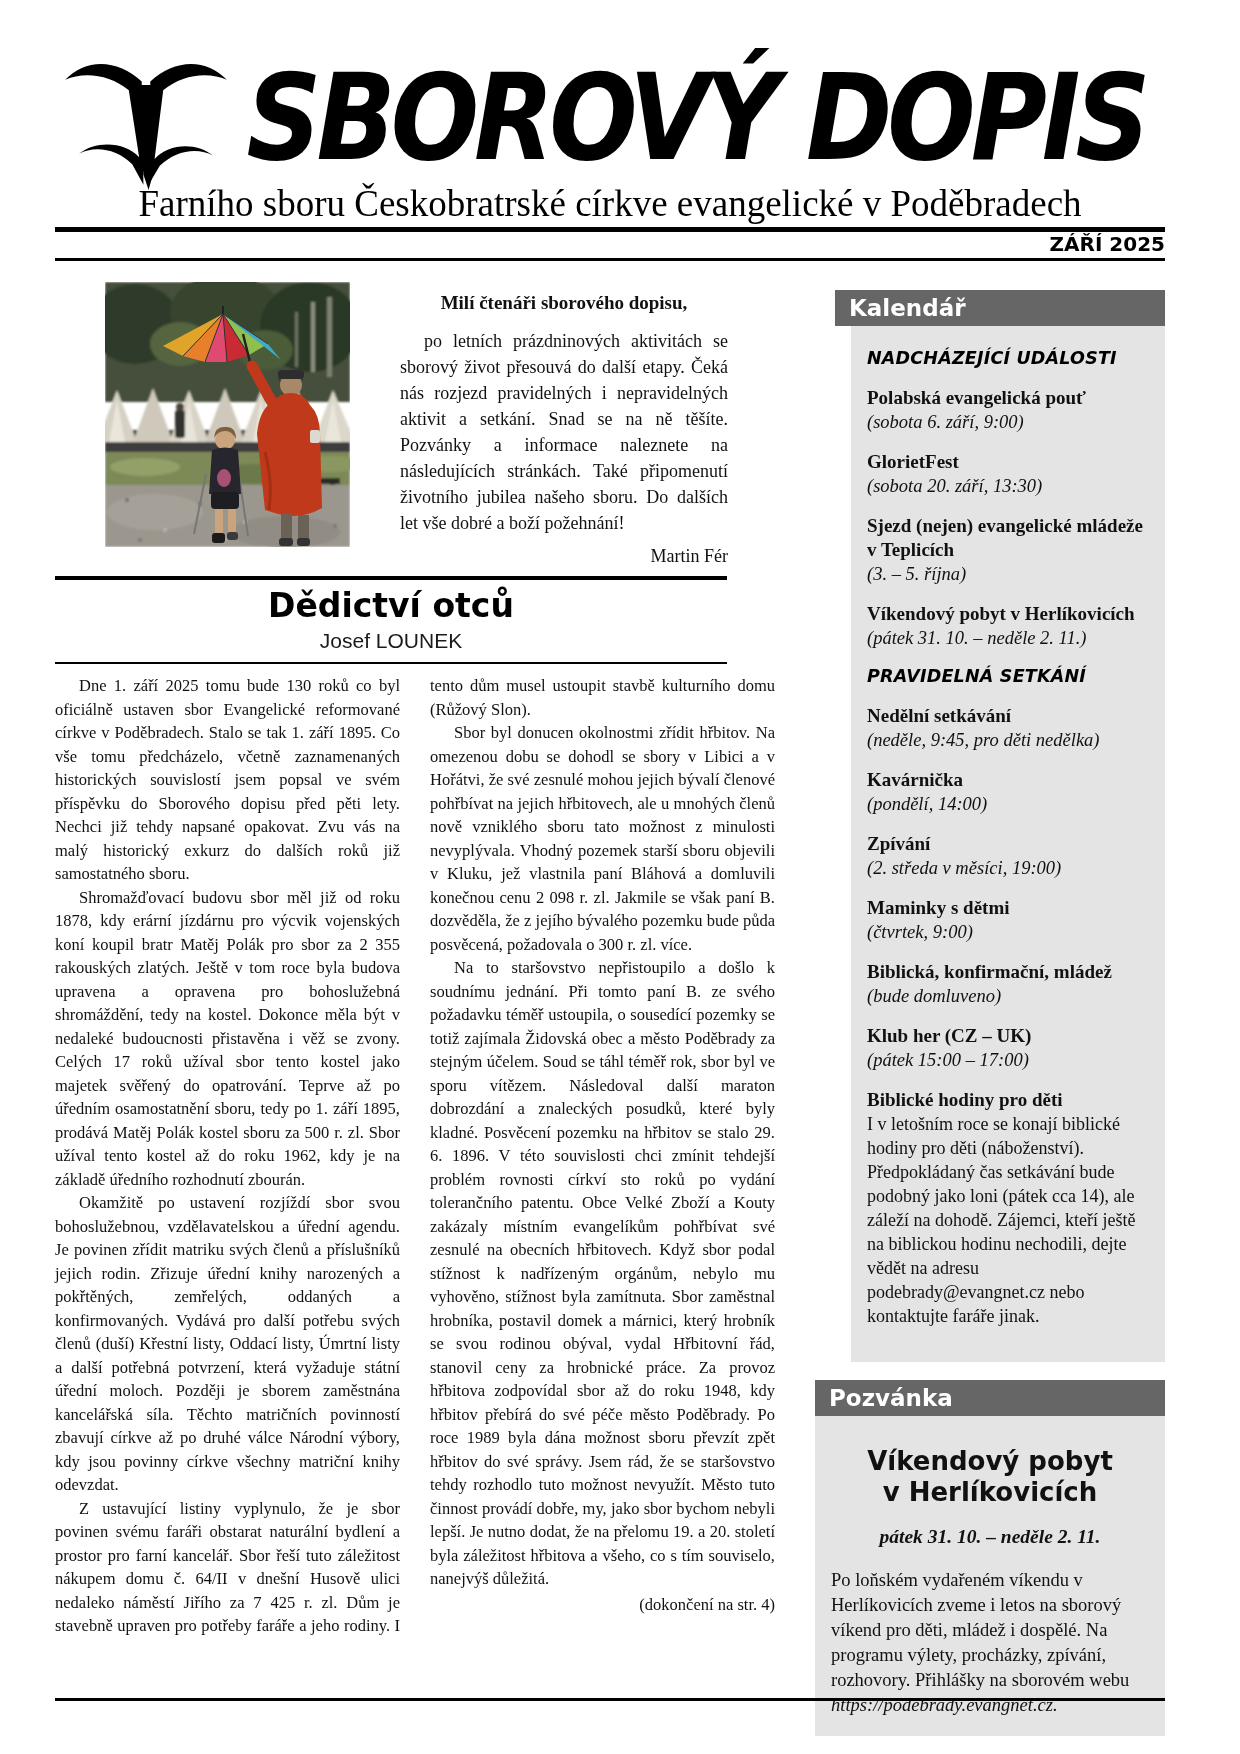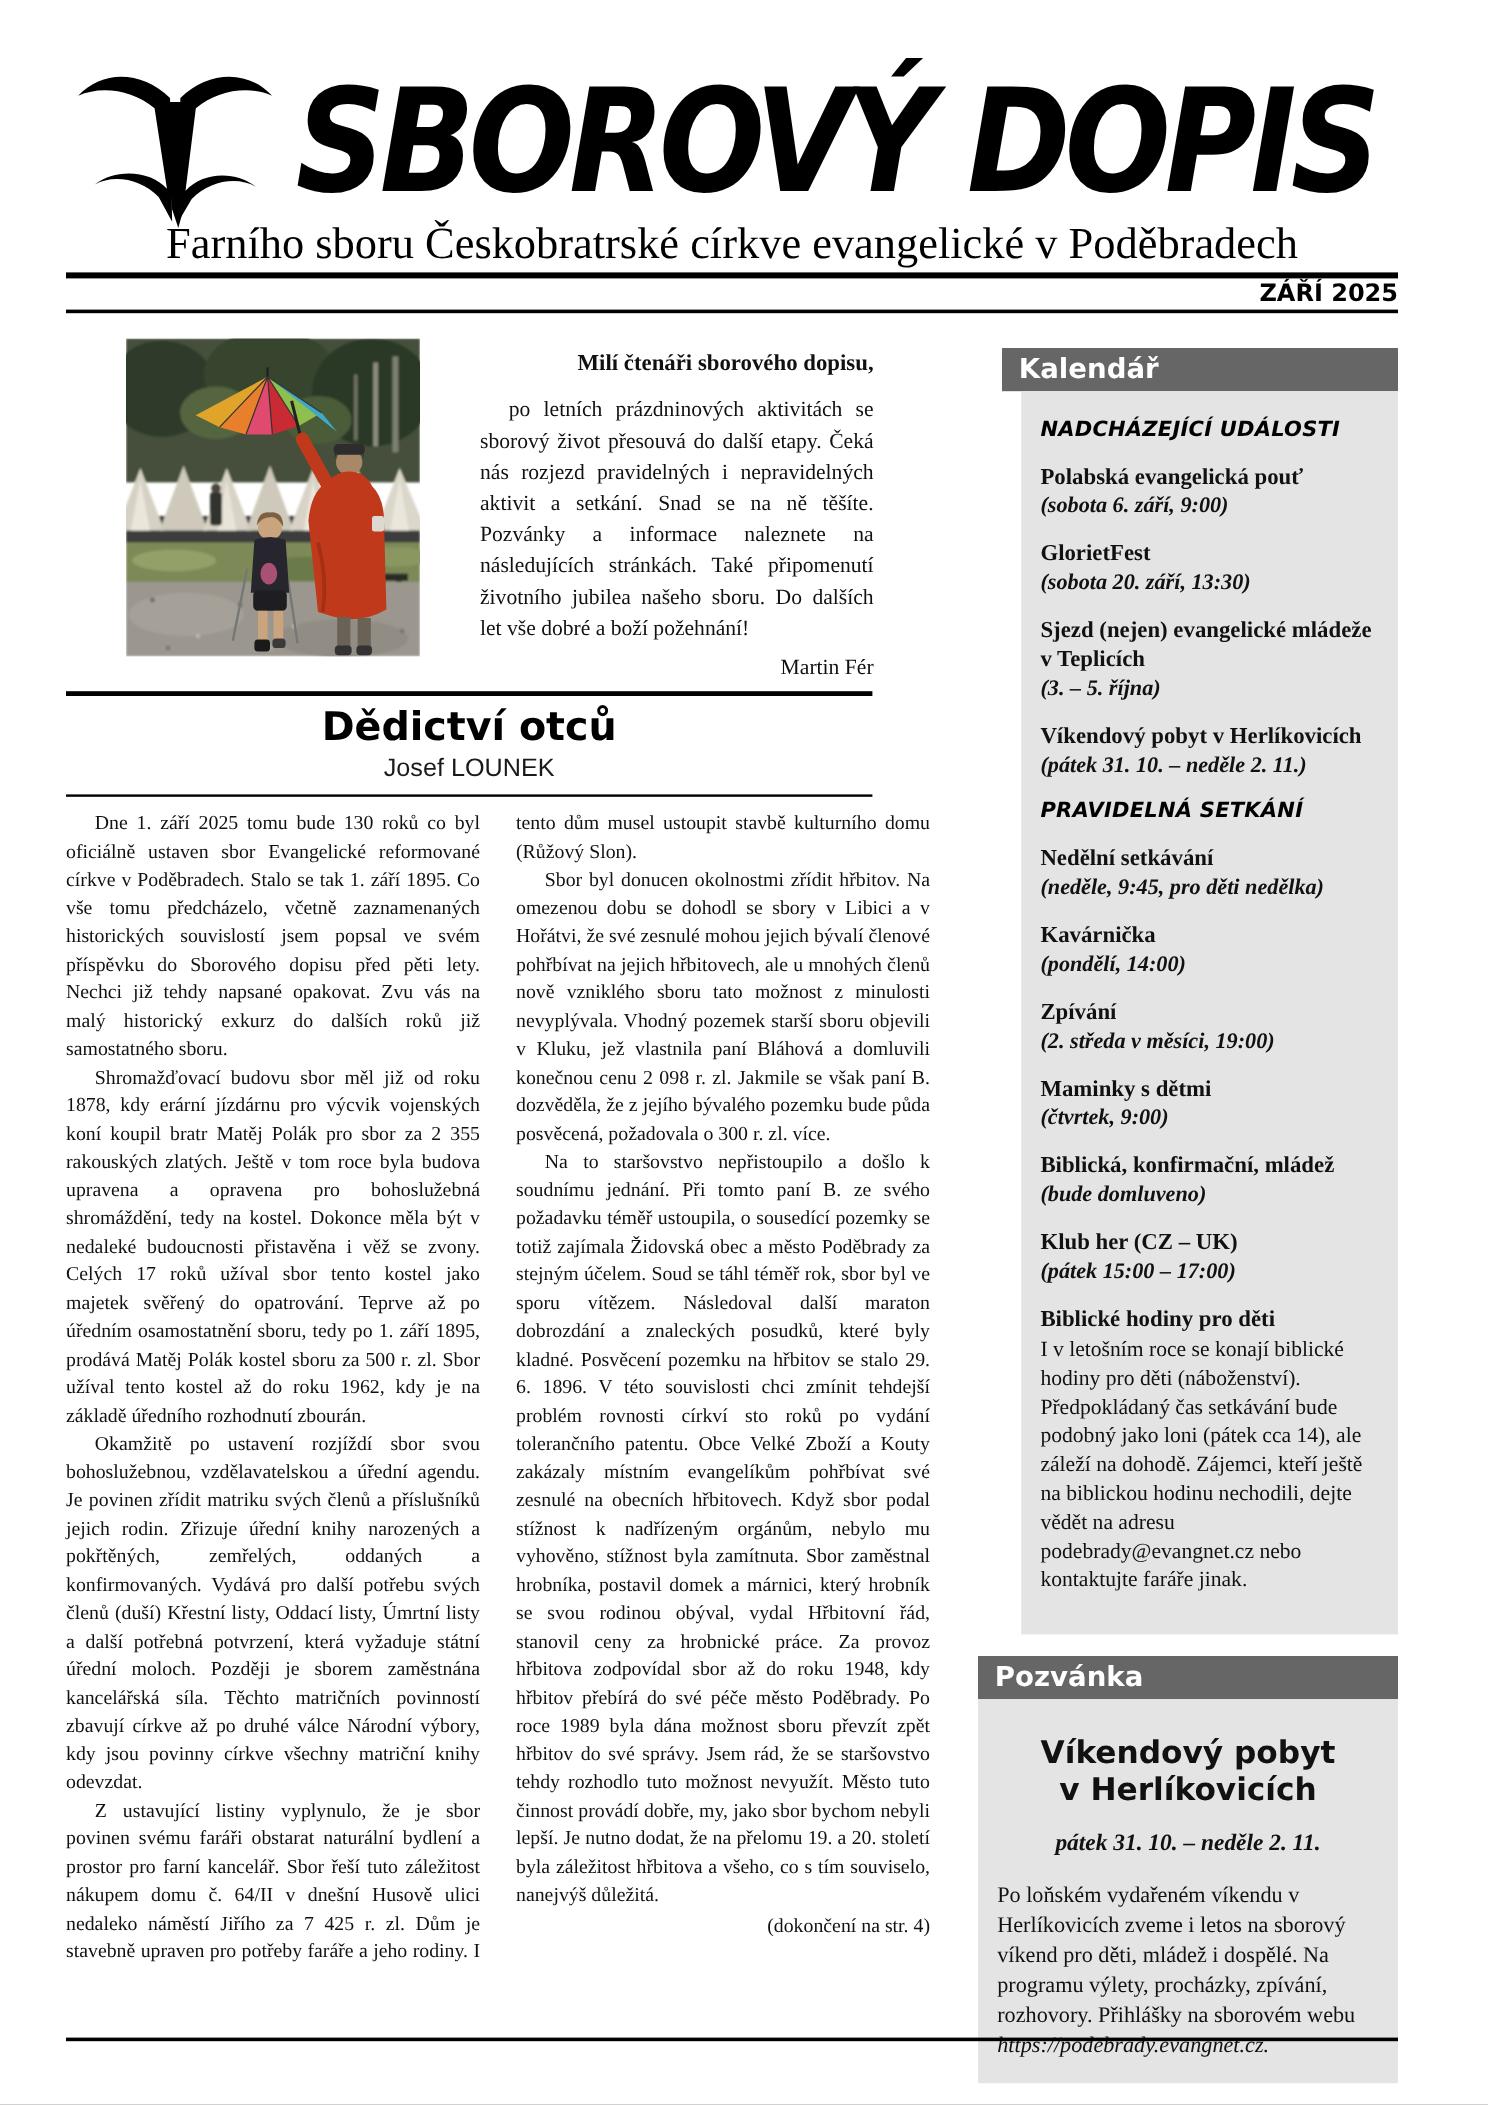--- a/index.html
+++ b/index.html
@@ -27,21 +27,21 @@
   .issue {
     position:absolute; top:232px; right:75px;
     font-family:"DejaVu Sans", sans-serif; font-weight:bold; font-size:20px; color:#000;
   }
   
   .photo { position:absolute; left:105px; top:282px; width:245px; height:265px; margin:0; }
   .photo svg { display:block; width:100%; height:100%; }
   
   .intro { position:absolute; left:400px; top:292px; width:328px; }
   .intro-salutation {
-    margin:0 0 14px 0; text-align:right; font-size:19px; font-weight:bold;
+    margin:0 0 14px 0; text-align:center; font-size:19px; font-weight:bold;
     font-family:"Liberation Serif", serif;
   }
   .intro-body {
     margin:12px 0 0 0; font-size:18px; line-height:26px; text-align:justify;
     text-indent:24px;
   }
   .intro-signature { margin:10px 0 0 0; text-align:right; font-size:18px; }
   
   .article-head {
     position:absolute; left:55px; top:576px; width:672px;
@@ -71,21 +71,21 @@
     background:#666666; color:#ffffff; font-family:"DejaVu Sans", sans-serif;
     font-weight:bold; font-size:23px; line-height:36px; padding:0 14px; height:36px;
   }
   .box-body { background:#e4e4e4; padding:16px 16px 18px 16px; }
   .cal-heading {
     font-family:"DejaVu Sans", sans-serif; font-weight:bold; font-style:italic;
     font-size:17.5px; letter-spacing:0.2px; margin:6px 0 18px 0; color:#000;
   }
   .event { margin:0 0 16px 0; }
   .event-name { font-weight:bold; font-size:19px; line-height:24px; }
-  .event-time { font-style:italic; font-size:18.5px; line-height:24px;font-weight:bold; }
+  .event-time { font-style:italic; font-size:18.5px; line-height:24px; }
   .event-note { font-size:18px; line-height:24px; }
   .inv-title {
     margin:14px auto 18px auto; max-width:250px; text-align:center;
     font-family:"DejaVu Sans", sans-serif; font-weight:bold; font-size:26px; line-height:31px;
   }
   .inv-date {
     margin:0 0 20px 0; text-align:center; font-weight:bold; font-style:italic; font-size:19.5px;
   }
   .inv-body { margin:0; font-size:18.5px; line-height:25px; }
   .inv-url { font-style:italic; }

